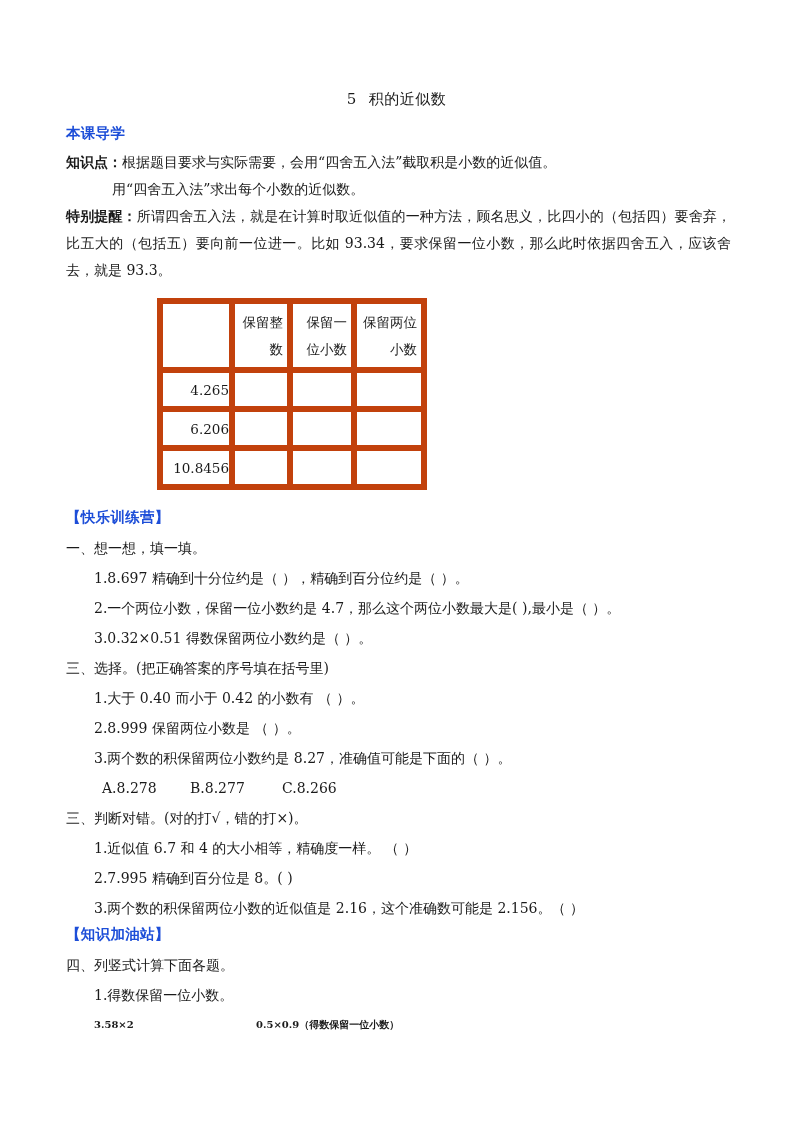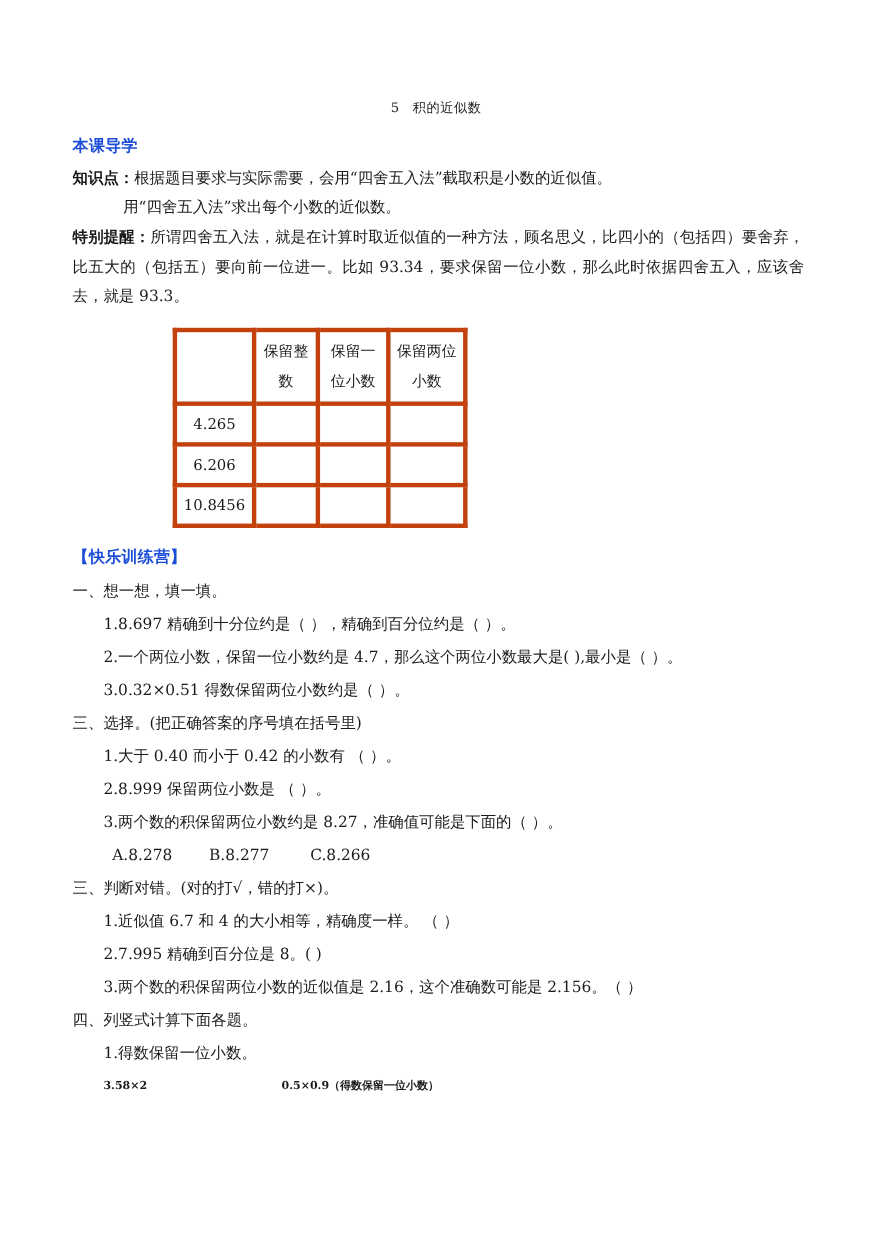--- a/index.html
+++ b/index.html
@@ -21,21 +21,21 @@
     width: 793px;
     height: 1122px;
     padding: 0;
   }
   .doc-title {
     position: absolute;
     left: 0;
     top: 90px;
     width: 793px;
     text-align: center;
-    font-size: 12px;
+    font-size: 15px;
     letter-spacing: 0.5px;
     font-family: "DejaVu Serif", "Liberation Serif", serif;
   }
   .doc-title .num { margin-right: 12px; }
 
   .content {
     position: absolute;
     left: 66px;
     top: 122px;
     width: 665px;
@@ -71,23 +71,23 @@
     margin-bottom: 6px;
     padding-left: 91px;
   }
   table.calc-table {
     border-collapse: collapse;
     table-layout: fixed;
     width: 264px;
     font-size: 13.5px;
   }
   table.calc-table td, table.calc-table th {
-    border: 4px solid #c2410c;
+    border: 6px solid #c2410c;
     padding: 0;
-    text-align: center;
+    text-align: right;
     vertical-align: middle;
     font-weight: normal;
   }
   table.calc-table col.c0 { width: 72px; }
   table.calc-table col.c1 { width: 58px; }
   table.calc-table col.c2 { width: 64px; }
   table.calc-table col.c3 { width: 70px; }
   table.calc-table thead td {
     height: 59px;
     line-height: 27px;
@@ -210,20 +210,21 @@
       <p class="q-options"><span class="opt opt-a">A.8.278</span><span class="opt opt-b">B.8.277</span><span class="opt">C.8.266</span></p>
     </div>
 
     <div class="ex-section">
       <p class="q-head">三、判断对错。(对的打√，错的打×)。</p>
       <p class="q-item">1.近似值 6.7 和 4 的大小相等，精确度一样。                  （      ）</p>
       <p class="q-item">2.7.995 精确到百分位是 8。(        )</p>
       <p class="q-item">3.两个数的积保留两位小数的近似值是 2.16，这个准确数可能是 2.156。（        ）</p>
     </div>
 
+    <div class="red-head">【知识加油站】</div>
 
     <div class="ex-section">
       <p class="q-head">四、列竖式计算下面各题。</p>
       <p class="q-item">1.得数保留一位小数。</p>
       <p class="vert-items"><span class="col1">3.58×2</span><span>0.5×0.9（得数保留一位小数）</span></p>
     </div>
 
   </div>
 </div>
 

